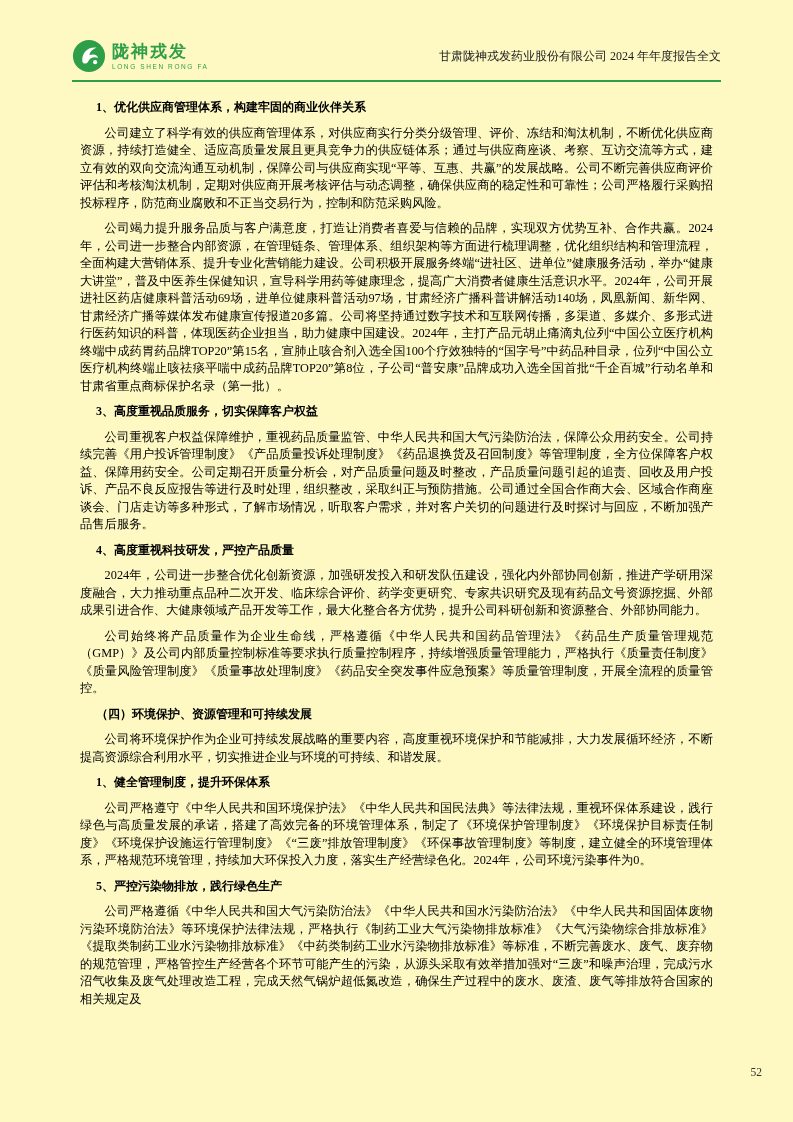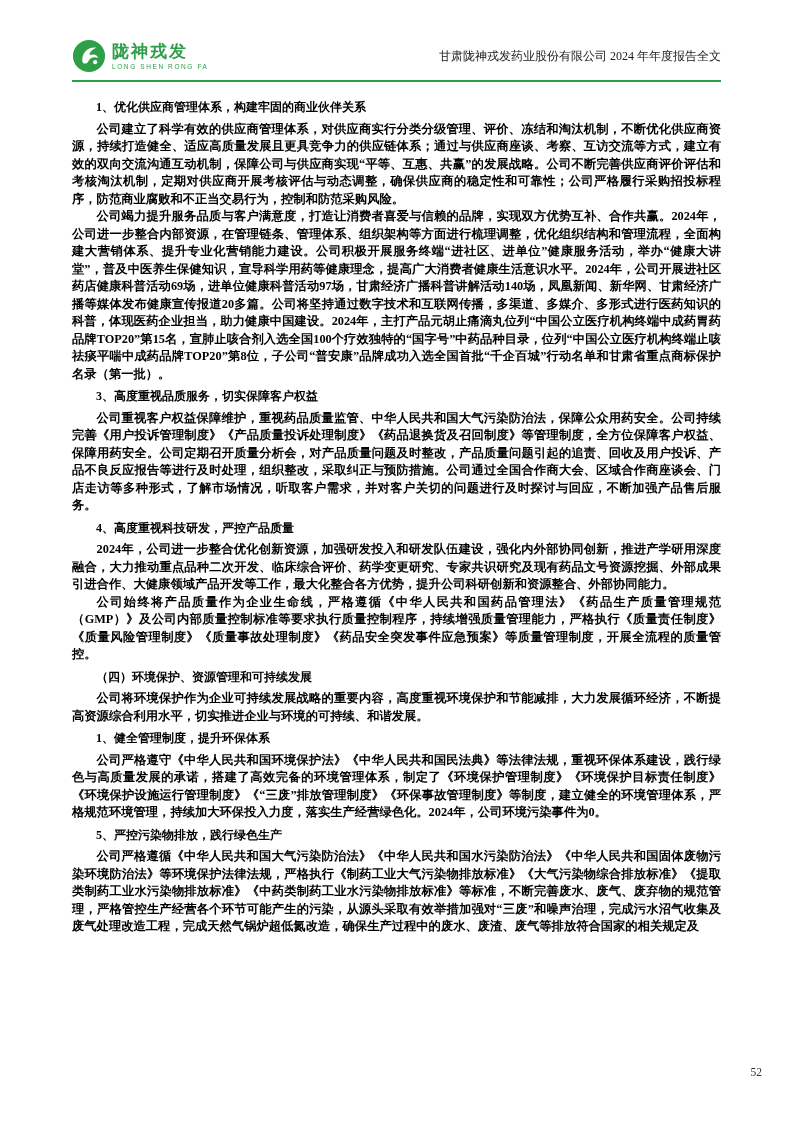--- a/index.html
+++ b/index.html
@@ -2,21 +2,21 @@
 <html><head>
 <meta charset="utf-8">
 <style>
   * { margin: 0; padding: 0; box-sizing: border-box; }
   html, body { background: #e8e8e8; }
   .page {
     position: relative;
     width: 793px;
     height: 1122px;
     margin: 0 auto;
-    background: #ffffff;
+    background: #fef9c3;
     font-family: "Liberation Serif", serif;
     color: #000;
     overflow: hidden;
   }
   .header {
     position: absolute;
     left: 72px;
     right: 72px;
     top: 34px;
     height: 44px;
@@ -67,22 +67,21 @@
   }
   .heading {
     font-size: 12px;
     font-weight: bold;
     text-indent: 2em;
     margin: 5px 0 4px 0;
     color: #000;
   }
   .para {
     text-indent: 2em;
-    margin: 0;
-    font-weight: bold;
+    margin: 8px;
   }
   .page-number {
     position: absolute;
     right: 31px;
     top: 1066px;
     font-size: 11.5px;
     color: #333;
     text-align: center;
   }
 </style>

